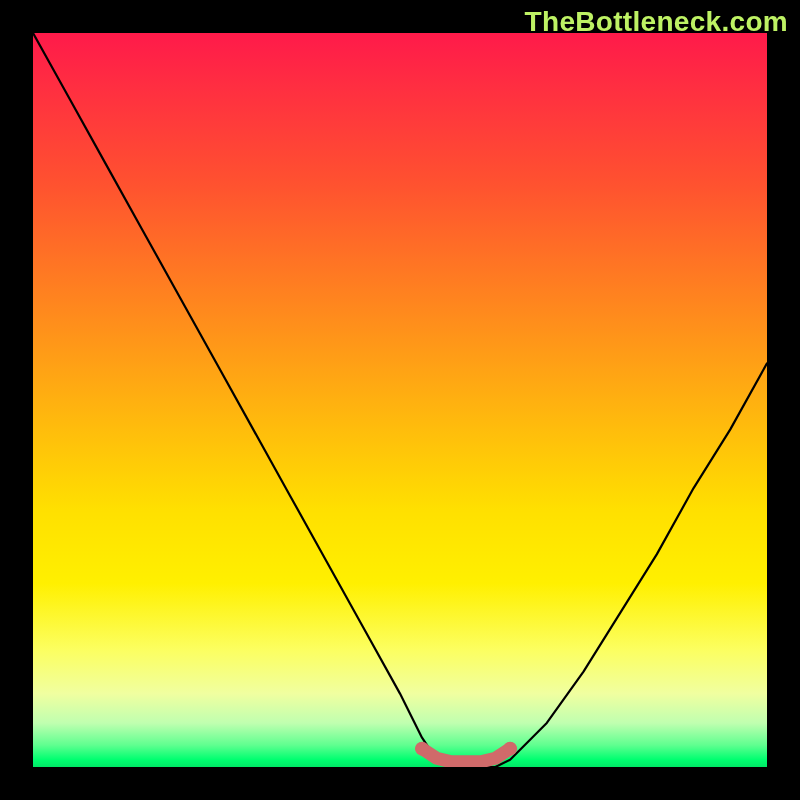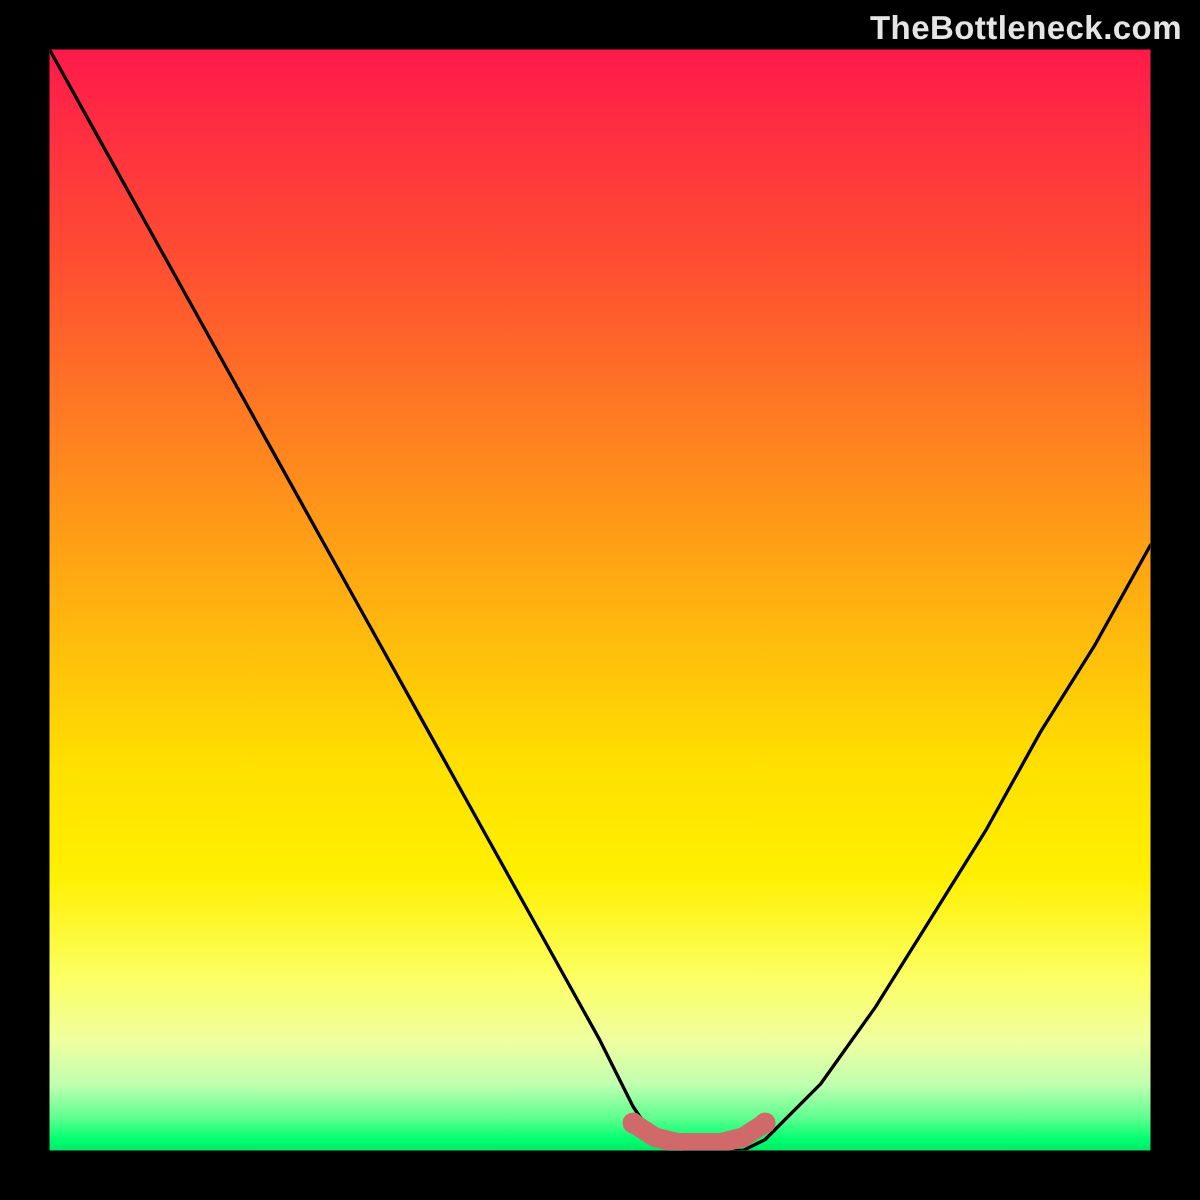--- a/index.html
+++ b/index.html
@@ -36,23 +36,23 @@
       #60ff90 97%,
       #00ff70 99%,
       #00e866 100%
     );
   }
   .watermark {
     position: absolute;
     top: 6px;
     right: 12px;
     font-family: Arial, Helvetica, sans-serif;
-    font-size: 22px;
+    font-size: 28px;
     font-weight: 600;
-    color: #e5e5e5;
+    color: #bef264;
     letter-spacing: 0.3px;
   }
   svg.curve {
     position: absolute;
     left: 0;
     top: 0;
     width: 734px;
     height: 734px;
   }
 </style>

